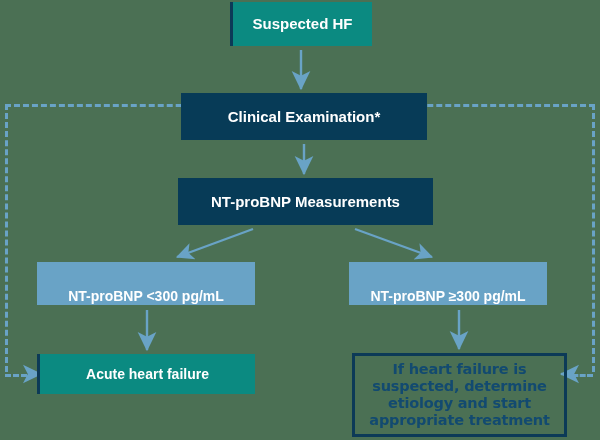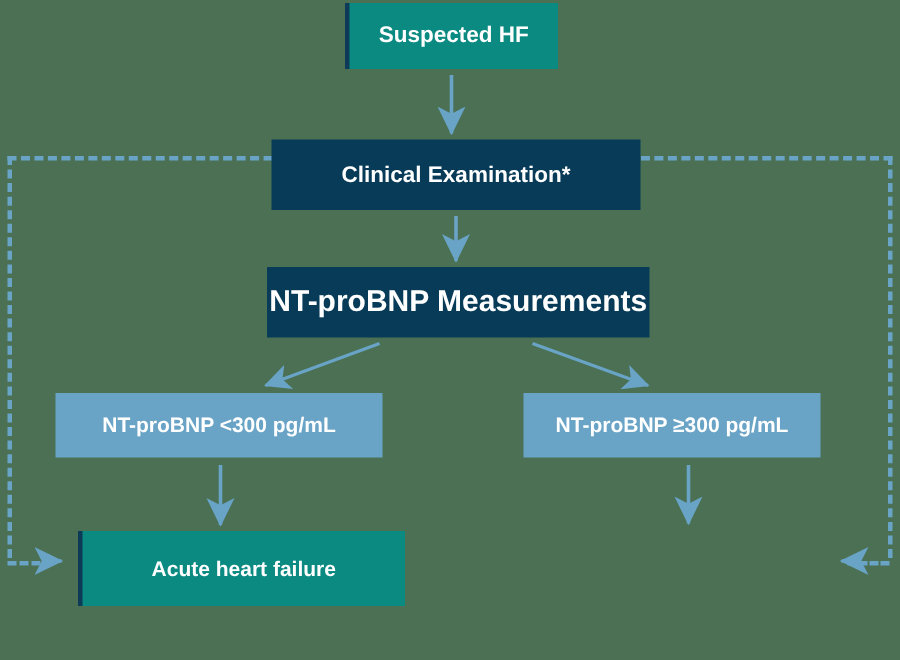--- a/index.html
+++ b/index.html
@@ -33,37 +33,38 @@
     color: #ffffff;
     border-left: 3px solid #0c3a57;
   }
   .node-navy {
     background: #073b57;
     color: #ffffff;
   }
   .node-blue {
     background: #69a3c6;
     color: #ffffff;
+    align-items: flex-end;
   }
   .node-outline {
     background: transparent;
     border: 3px solid #0c3a57;
     color: #124a70;
     font-family: "DejaVu Sans", sans-serif;
     font-weight: bold;
     letter-spacing: -0.2px;
   }
 
   
   #n-suspected  { left: 230px; top: 2px;   width: 142px; height: 44px; font-size: 15px; }
   #n-clinical   { left: 181px; top: 93px;  width: 246px; height: 47px; font-size: 15px; }
-  #n-measure    { left: 178px; top: 178px; width: 255px; height: 47px; font-size: 20px; }
+  #n-measure    { left: 178px; top: 178px; width: 255px; height: 47px; font-size: 15px; }
   #n-low        { left: 37px;  top: 262px; width: 218px; height: 43px; font-size: 14px; }
   #n-high       { left: 349px; top: 262px; width: 198px; height: 43px; font-size: 14px; }
-  #n-notconf    { left: 37px;  top: 354px; width: 218px; height: 50px; font-size: 14px; margin-left: 15px; }
+  #n-notconf    { left: 37px;  top: 354px; width: 218px; height: 40px; font-size: 14px; }
   #n-determine  { left: 352px; top: 353px; width: 215px; height: 84px; font-size: 14.5px; padding: 0 8px; }
 
   
   .dash-region {
     position: absolute;
     box-sizing: border-box;
     pointer-events: none;
   }
   #dash-top {
     left: 5px; top: 104px; width: 590px; height: 0;
@@ -147,14 +148,22 @@
   <div class="node node-blue" id="n-high">
     <span>NT-proBNP ≥300 pg/mL</span>
   </div>
 
   <div class="node node-teal" id="n-notconf">
     <span>
       <span>Acute heart failure</span><br>
     </span>
   </div>
 
+  <div class="node node-outline" id="n-determine">
+    <span>
+      <span>If heart failure is</span><br>
+      <span>suspected, determine</span><br>
+      <span>etiology and start</span><br>
+      <span>appropriate treatment</span>
+    </span>
+  </div>
 
 </div>
 
 </body></html>

